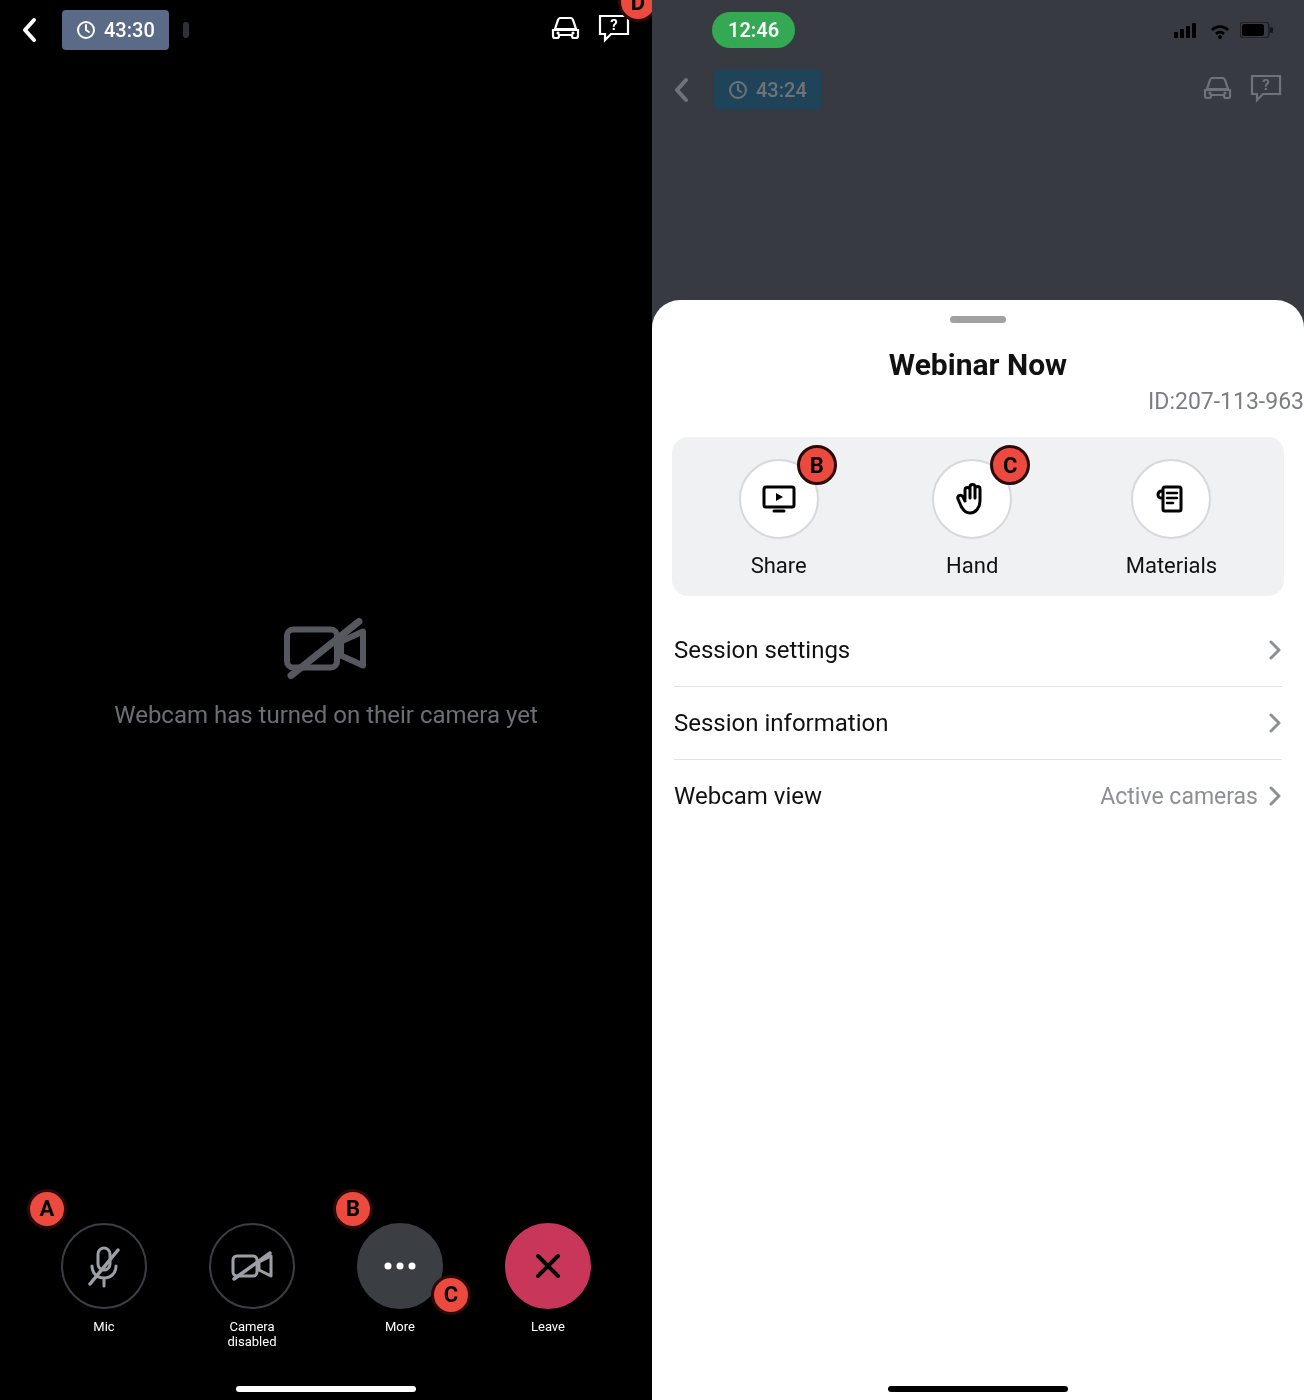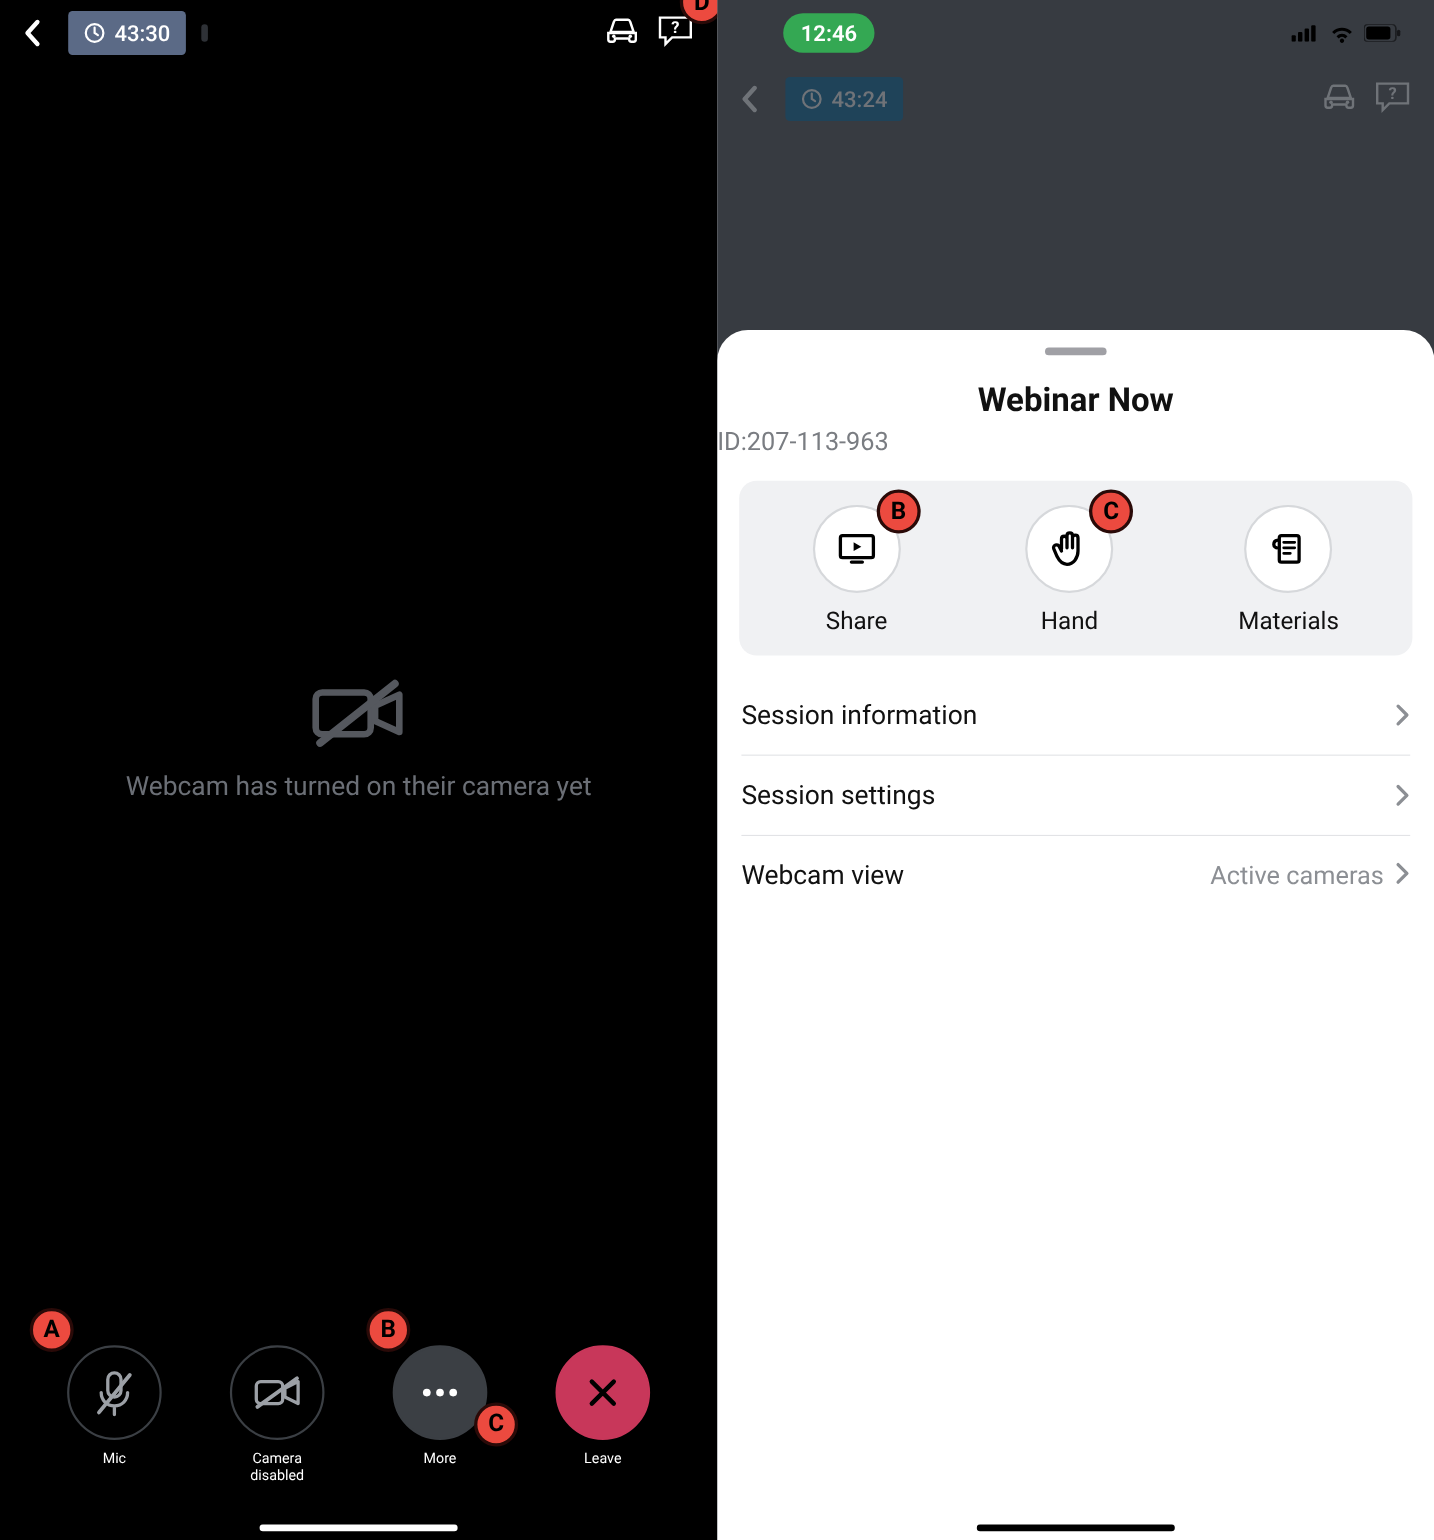--- a/index.html
+++ b/index.html
@@ -148,21 +148,21 @@
       margin: 0 auto 24px;
     }
     .sheet-title {
       text-align: center;
       font-size: 30px;
       font-weight: 700;
       color: #111;
       margin-bottom: 6px;
     }
     .sheet-sub {
-      text-align: left;
+      text-align: right;
       font-size: 23px;
       color: #7a7d82;
       margin-bottom: 22px;
     }
     .action-tray {
       background: #f0f1f3;
       border-radius: 16px;
       margin: 0 20px 18px;
       padding: 22px 10px 18px;
       display: flex;
@@ -192,21 +192,21 @@
     .menu-item {
       display:flex;
       align-items:center;
       justify-content: space-between;
       padding: 22px 0;
       border-bottom: 1px solid #e2e3e6;
       cursor: pointer;
     }
     .menu-item:last-child { border-bottom: none;}
     .menu-title { font-size: 24px; color:#111; }
-    .menu-right { display:flex; gap:10px;}
+    .menu-right { display:flex; align-items:center; gap:10px;}
     .menu-value { font-size: 23px; color:#8c8f94;}
     .chevron-right { color:#8c8f94; }
 
     
     .marker {
       position: absolute;
       width: 40px;
       height: 40px;
       border-radius: 50%;
       background: #ec4a3f;
@@ -413,29 +413,29 @@
             <path d="M14 12h10M14 17h10M14 22h6" stroke="#000" stroke-width="2.5" stroke-linecap="round"></path>
             <path d="M9 10c-3 0-4 2-4 4s2 3 3 3" fill="none" stroke="#000" stroke-width="3" stroke-linecap="round"></path>
           </svg>
         </div>
         <span class="action-label">Materials</span>
       </div>
     </div>
 
     <div class="menu-list">
       <div class="menu-item">
-        <span class="menu-title">Session information</span>
+        <span class="menu-title">Session settings</span>
         <span class="menu-right">
           <svg class="chevron-right" width="14" height="22" viewBox="0 0 14 22">
               <path d="M3 3l8 8-8 8" stroke="#8c8f94" stroke-width="3" fill="none" stroke-linecap="round" stroke-linejoin="round"></path>
             </svg>
         </span>
       </div>
       <div class="menu-item">
-        <span class="menu-title">Session settings</span>
+        <span class="menu-title">Session information</span>
         <span class="menu-right">
           <svg class="chevron-right" width="14" height="22" viewBox="0 0 14 22">
               <path d="M3 3l8 8-8 8" stroke="#8c8f94" stroke-width="3" fill="none" stroke-linecap="round" stroke-linejoin="round"></path>
             </svg>
         </span>
       </div>
       <div class="menu-item">
         <span class="menu-title">Webcam view</span>
         <span class="menu-right">
           <span class="menu-value">Active cameras</span>

